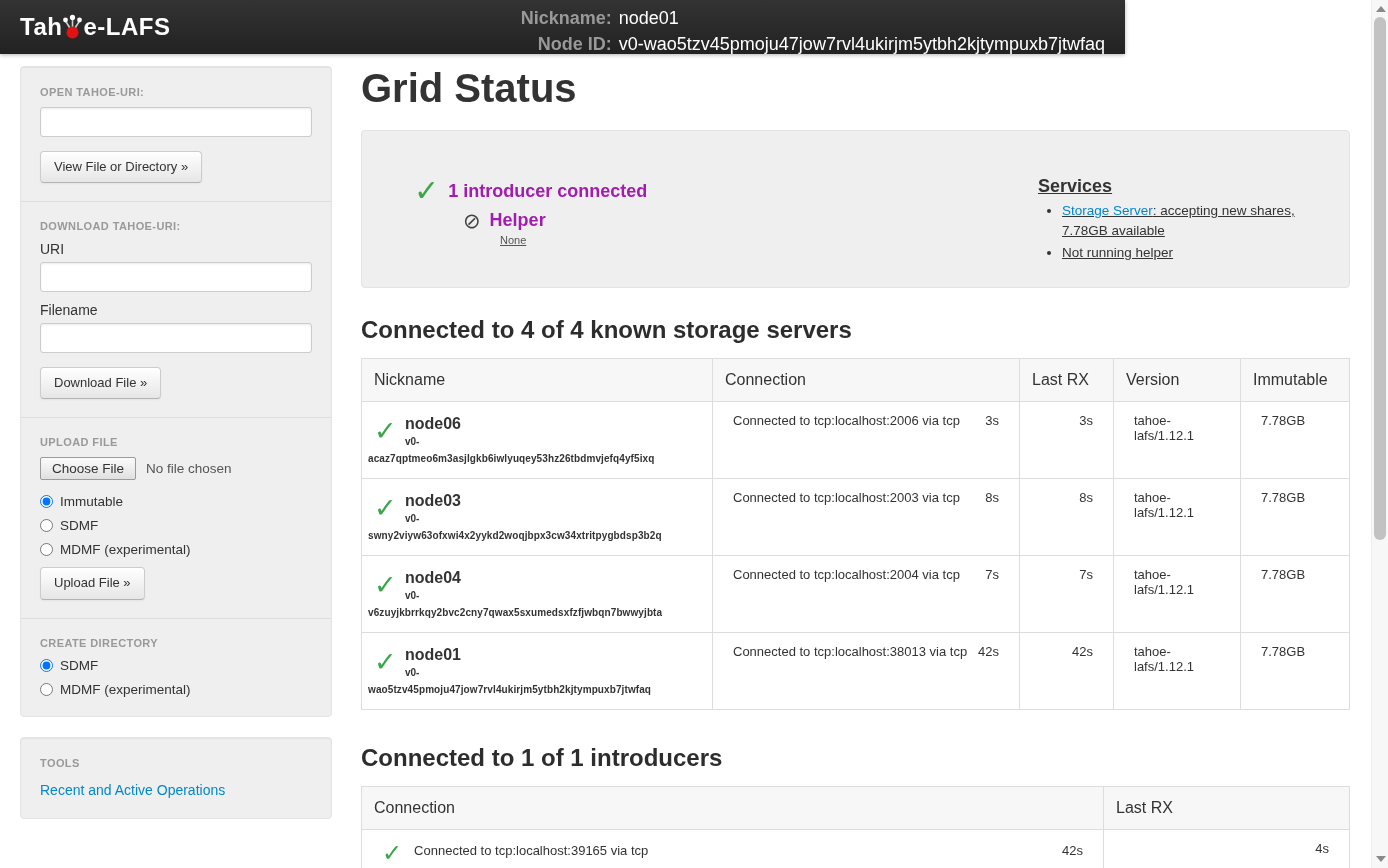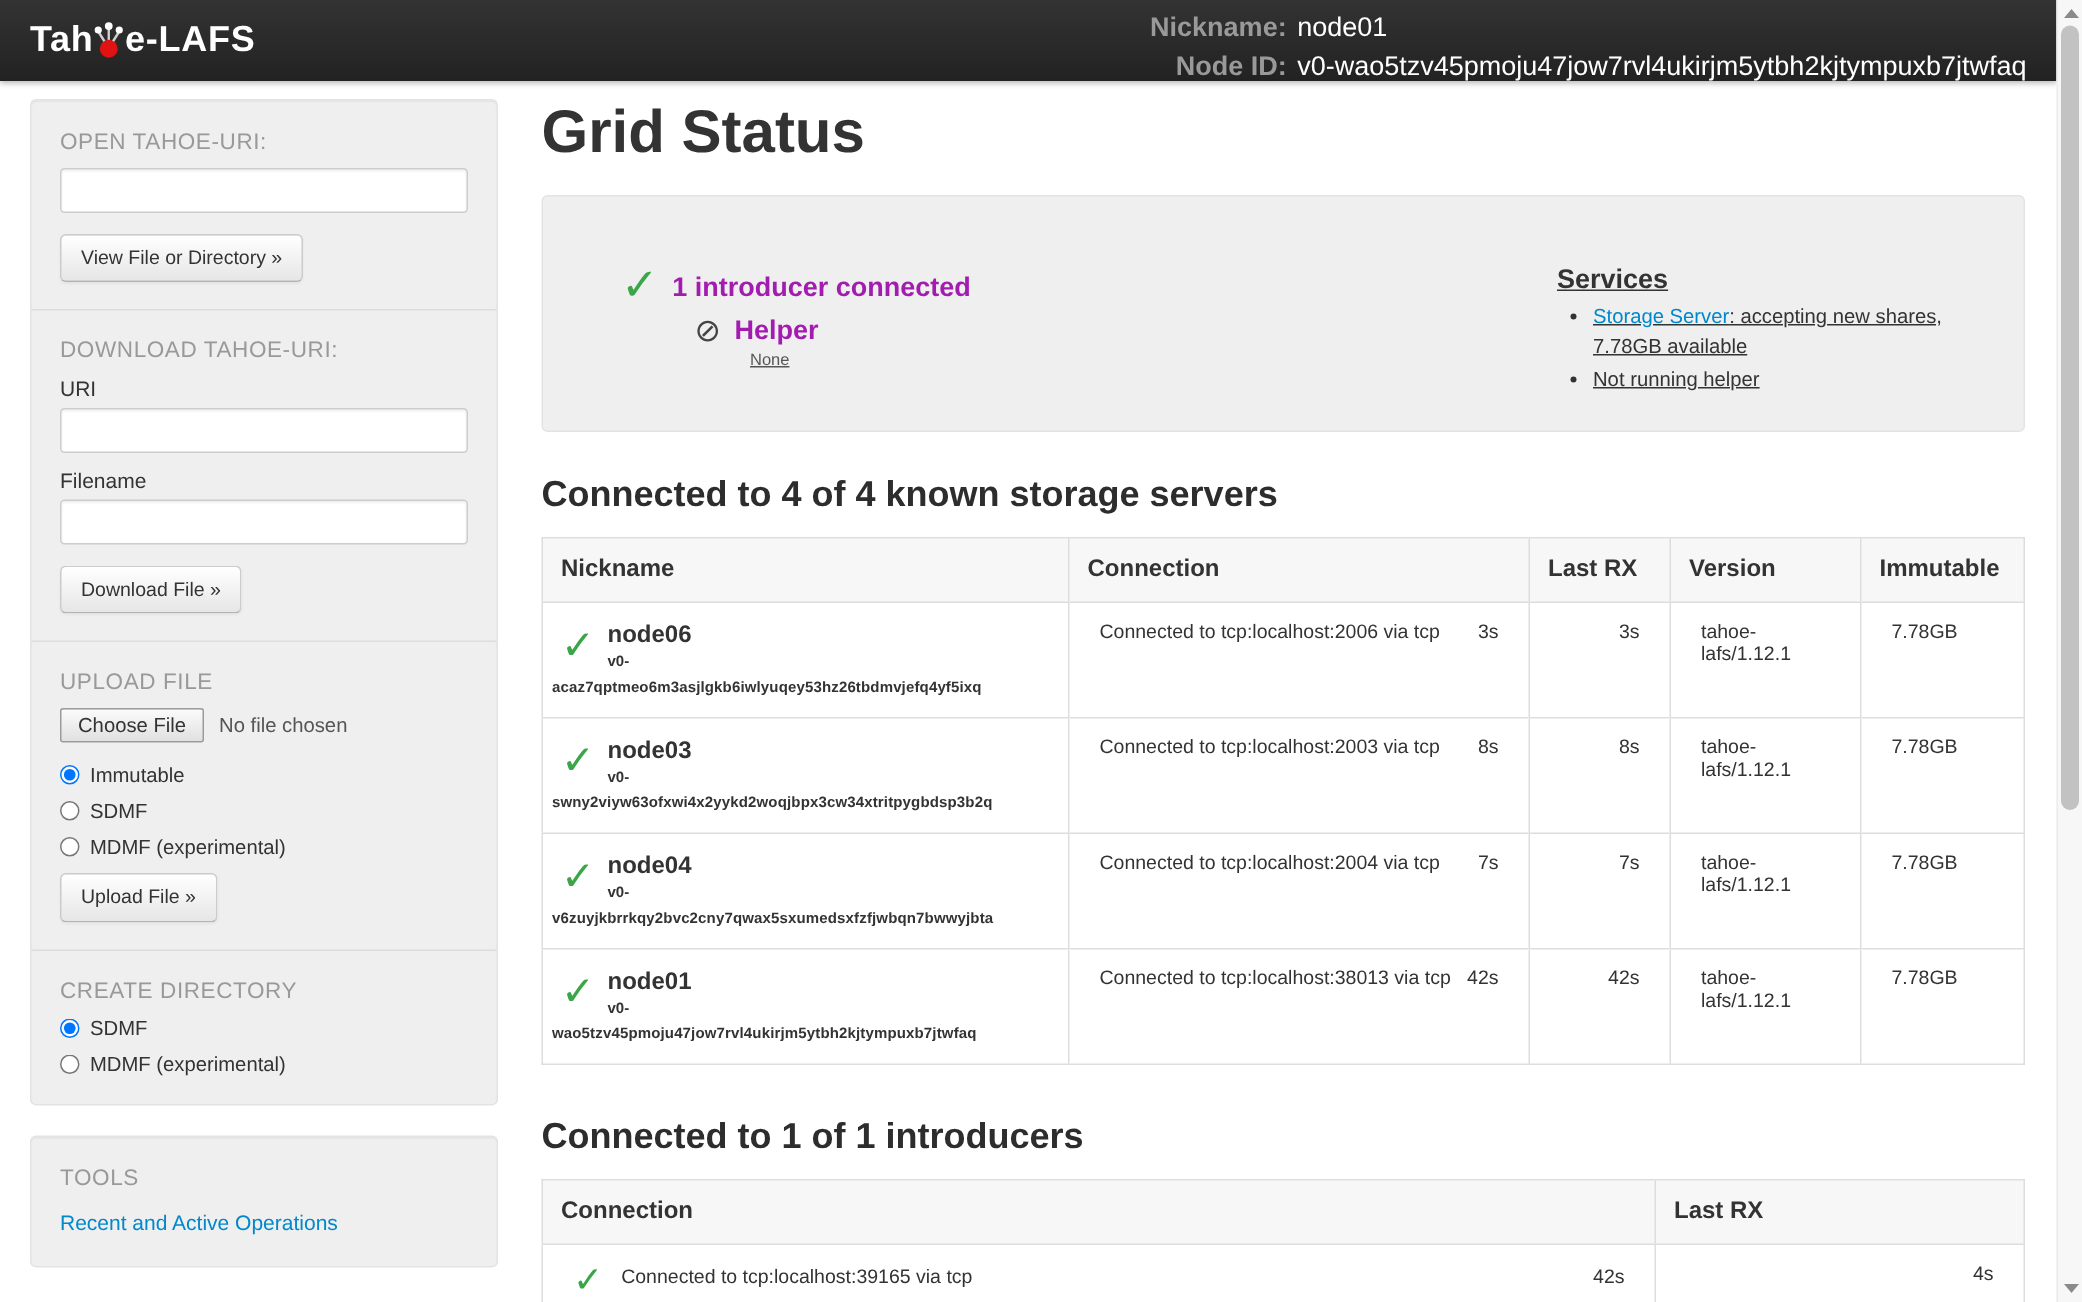--- a/index.html
+++ b/index.html
@@ -1,21 +1,21 @@
 <!DOCTYPE html>
 <html><head>
 <meta charset="utf-8">
 <style>
   * { margin:0; padding:0; box-sizing:border-box; }
   html,body { width:1388px; height:868px; overflow:hidden; background:#fff;
     font-family:"Liberation Sans","DejaVu Sans",sans-serif; color:#333; }
   body { position:relative; }
 
   
-  .navbar { position:absolute; left:0; top:0; width:1371px; height:54px;
+  .navbar { position:absolute; left:0; top:0; width:1125px; height:54px;
     background:linear-gradient(#333 0%, #222 100%); box-shadow:0 1px 4px rgba(0,0,0,.3);
     display:flex; align-items:center; padding:0 20px; }
   .brand { display:flex; align-items:flex-end; color:#fff; font-size:24px; font-weight:bold;
     letter-spacing:.5px; cursor:pointer; }
   .brand svg { margin:0 0 1px 0; }
   .node-info { position:absolute; right:20px; top:7px; display:grid;
     grid-template-columns:auto auto; column-gap:7px; row-gap:3px; font-size:18px; line-height:1.3; }
   .node-info .lbl { color:#999; font-weight:bold; text-align:right; }
   .node-info .val { color:#fff; }
 
@@ -33,21 +33,21 @@
   .page { position:absolute; left:0; top:54px; width:1371px; padding:12px 21px 0 20px;
     display:flex; align-items:flex-start; }
   .sidebar { width:312px; flex-shrink:0; margin-right:29px; }
   .main { width:989px; }
 
   
   .well { background:#efefef; border:1px solid #e3e3e3; border-radius:4px;
     box-shadow:inset 0 1px 1px rgba(0,0,0,.05); padding:19px; }
   .well + .well { margin-top:20px; }
   .divider { border-top:1px solid #ddd; margin:18px -19px; }
-  .side-label { font-size:15px; font-weight:normal; color:#999; letter-spacing:.4px; margin-bottom:9px; }
+  .side-label { font-size:11px; font-weight:bold; color:#999; letter-spacing:.4px; margin-bottom:9px; }
   .text-input { width:100%; height:30px; border:1px solid #ccc; border-radius:3px; background:#fff;
     box-shadow:inset 0 1px 2px rgba(0,0,0,.08); padding:4px 6px; font-size:13px; }
   .btn { display:inline-block; padding:6px 13px; font-size:13px; color:#333; line-height:1.4;
     background:linear-gradient(#fff, #e6e6e6); border:1px solid #ccc; border-bottom-color:#b3b3b3;
     border-radius:4px; box-shadow:inset 0 1px 0 rgba(255,255,255,.2), 0 1px 2px rgba(0,0,0,.05);
     cursor:pointer; }
   .mt10 { margin-top:10px; } .mt14 { margin-top:14px; }
   .field-label { font-size:14px; color:#333; margin:10px 0 5px; }
   .file-row { display:flex; align-items:center; }
   .file-btn { padding:3px 11px; font-size:13.5px; color:#333; background:linear-gradient(#fbfbfb,#e0e0e0);
@@ -72,21 +72,21 @@
   .helper-none { margin:3px 0 0 86px; font-size:11px; color:#555;text-decoration:underline; }
   .status-right { width:292px; padding-top:26px;text-decoration:underline; }
   .services-title { font-size:18px; font-weight:bold; color:#333; margin-bottom:4px; }
   .status-right ul { margin:2px 0 0 24px; }
   .status-right li { font-size:13.5px; color:#333; line-height:1.45; margin-bottom:3px; }
   .link { color:#0088cc; text-decoration:none; cursor:pointer; }
 
   h2.sec-heading { font-size:24px; font-weight:bold; color:#2d2d2d; margin:34px 0 14px; }
 
   table.grid { width:100%; border-collapse:collapse; border:1px solid #ddd; background:#fff; }
-  table.grid th { background:#f7f7f7; font-size:16px; font-weight:bold; color:#333; text-align:left;
+  table.grid th { background:#f7f7f7; font-size:16px; font-weight:normal; color:#333; text-align:left;
     padding:12px 12px; border-left:1px solid #ddd; border-bottom:1px solid #ddd; }
   table.grid th:first-child, table.grid td:first-child { border-left:none; }
   table.grid td { font-size:13px; color:#333; padding:11px 20px; border-left:1px solid #ddd;
     border-top:1px solid #ddd; vertical-align:top; }
   table.grid tr:first-child td { border-top:none; }
 
   .nick-cell { position:relative; height:77px; padding:12px 12px 8px 12px !important; }
   .nick-cell .check.row { position:absolute; left:12px; top:13px; font-size:27px; }
   .nick-name { margin-left:31px; font-size:16px; font-weight:bold; color:#333; line-height:1.2; }
   .nick-prefix { margin-left:31px; font-size:10px; font-weight:bold; color:#333; margin-top:3px; }

